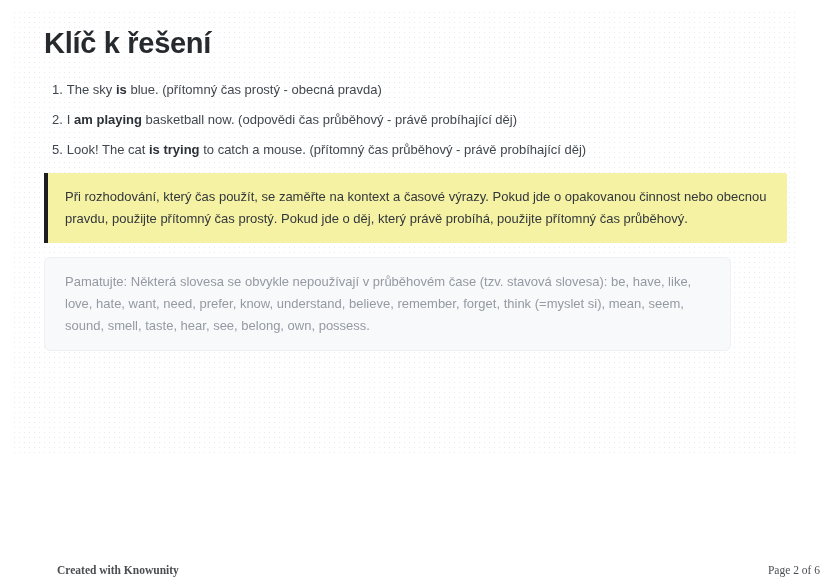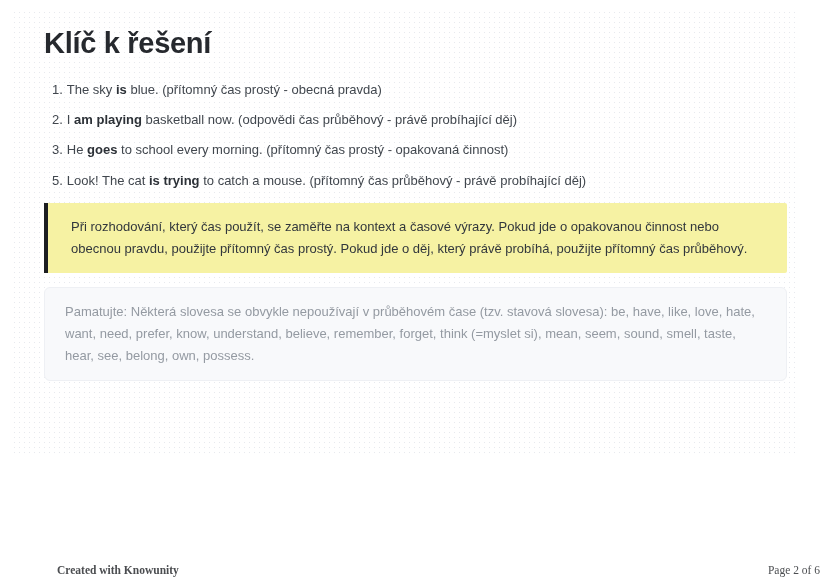--- a/index.html
+++ b/index.html
@@ -36,38 +36,38 @@
     padding-left: 4px;
   }
   .answer-item .num { margin-right: 4px; }
   .answer-item b { color: #2c3137; font-weight: 700; }
   .tip-box {
     margin-top: 10px;
     width: 743px;
     box-sizing: border-box;
     background: #f6f2a3;
     border-left: 4px solid #1c1e22;
-    padding: 13px 18px 13px 23px;
+    padding: 13px 18px 13px 17px;
     border-radius: 0 2px 2px 0;
   }
   .tip-box p {
     margin: 0;
     font-size: 13px;
     line-height: 1.7;
     color: #32373c;
   }
   .bridge-paragraph {
     margin: 17px 0 0 -4px;
     font-size: 13px;
     color: #41474e;
     line-height: 1.4;
   }
   .note-box {
     margin-top: 14px;
-    width: 743px;
+    width: 687px;
     box-sizing: border-box;
     background: #f8f9fb;
     border: 1px solid #eef0f4;
     border-radius: 6px;
     padding: 13px 20px;
   }
   .note-box p {
     margin: 0;
     font-size: 13px;
     line-height: 1.7;
@@ -91,23 +91,20 @@
   <h1 class="page-title">Klíč k řešení</h1>
 
   <div class="answer-list">
     <div class="answer-item">
       <span class="num">1.</span><span>The sky </span><b>is</b><span> blue. (přítomný čas prostý - obecná pravda)</span>
     </div>
     <div class="answer-item">
       <span class="num">2.</span><span>I </span><b>am playing</b><span> basketball now. (odpovědi čas průběhový - právě probíhající děj)</span>
     </div>
     <div class="answer-item">
-      <span class="num">3.</span><span>He </span><b>goes</b><span> to school every morning. (přítomný čas prostý - opakovaná činnost)</span>
-    </div>
-    <div class="answer-item">
       <span class="num">5.</span><span>Look! The cat </span><b>is trying</b><span> to catch a mouse. (přítomný čas průběhový - právě probíhající děj)</span>
     </div>
   </div>
 
   <div class="tip-box">
     <p>Při rozhodování, který čas použít, se zaměřte na kontext a časové výrazy. Pokud jde o opakovanou činnost nebo obecnou pravdu, použijte přítomný čas prostý. Pokud jde o děj, který právě probíhá, použijte přítomný čas průběhový.</p>
   </div>
 
 
   <div class="note-box">

